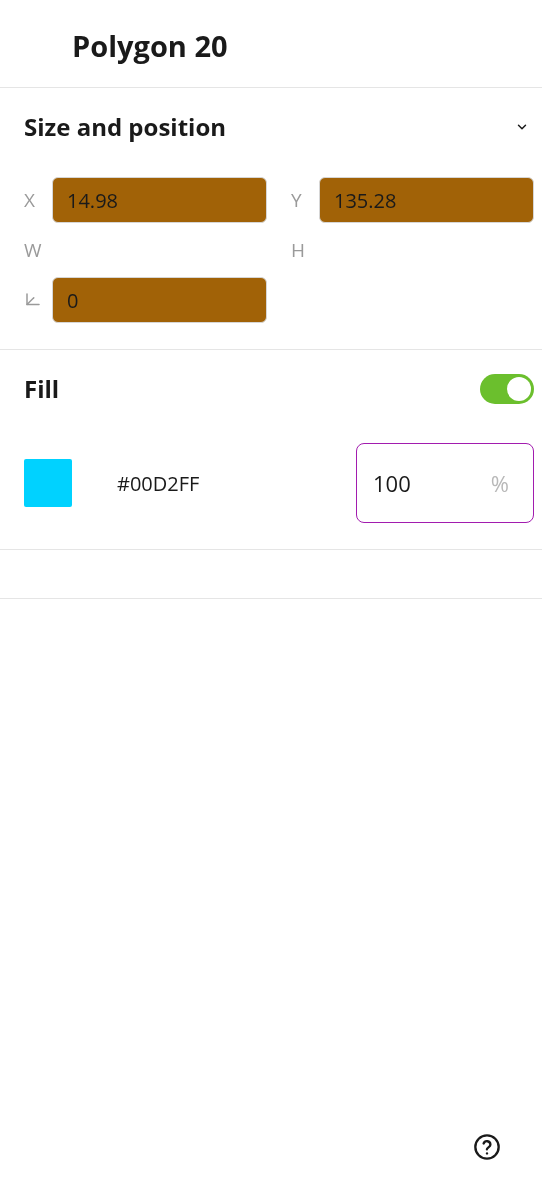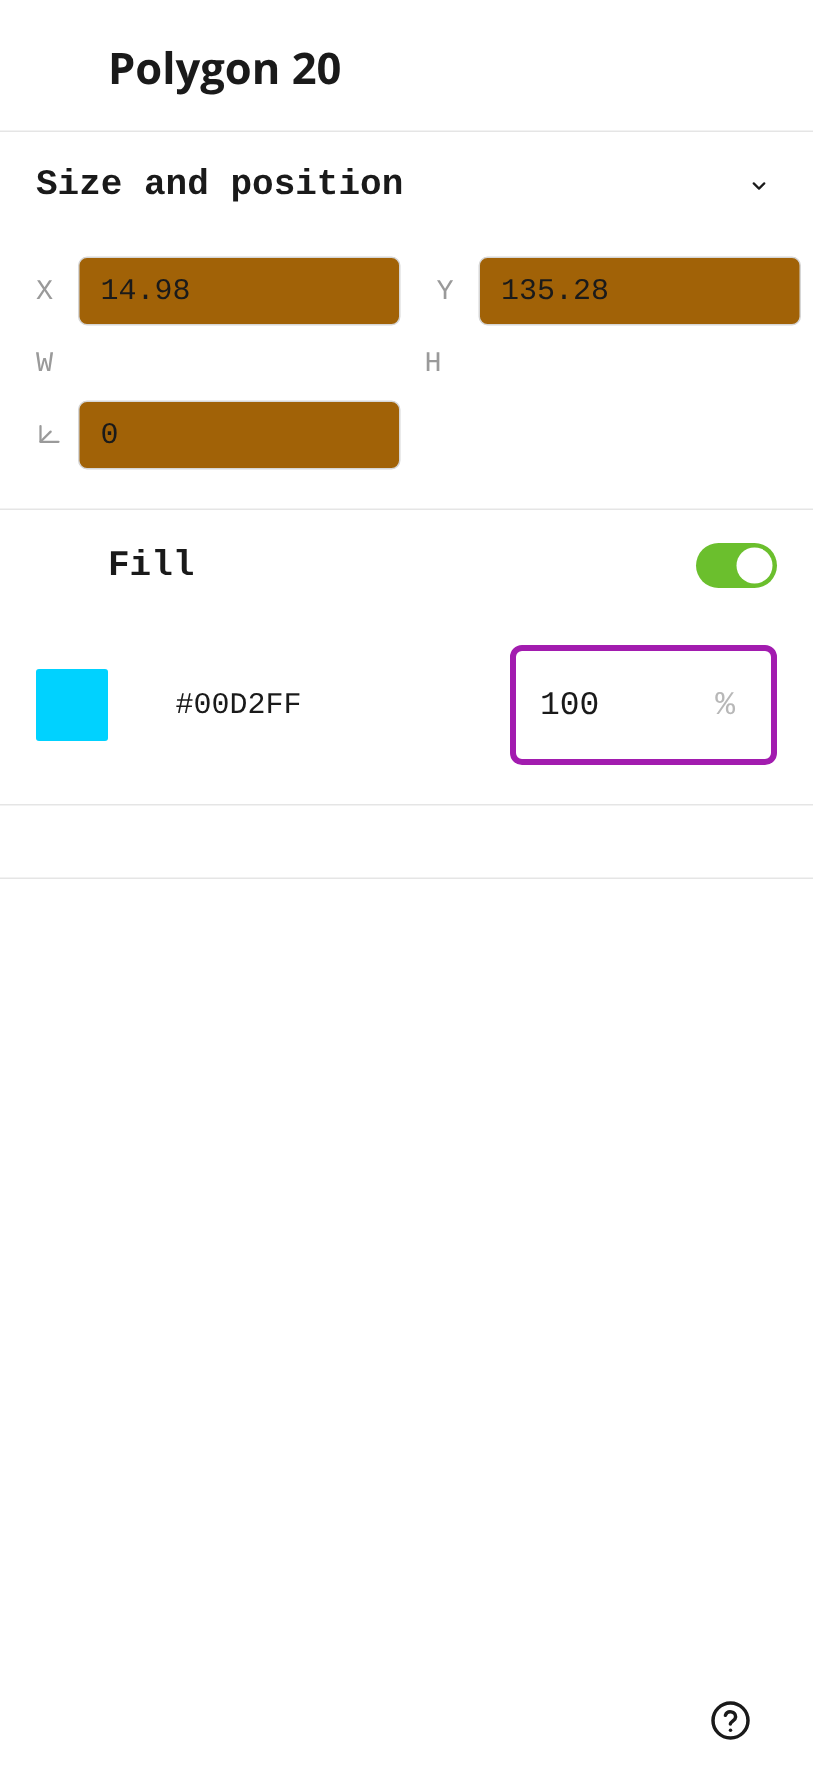--- a/index.html
+++ b/index.html
@@ -12,22 +12,21 @@
       position: relative;
     }
     .panel-title {
       font-size: 29px;
       font-weight: 700;
       padding: 26px 24px 22px 24px;
       margin-left: 48px;
     }
     .section {
       border-top: 1px solid #e5e5e5;
-      padding: 22px 24px 26px 24px;
-      font-family: Liberation Mono, monospace;
+      padding: 22px 8px 26px 24px;
     }
     .section-header {
       display: flex;
       align-items: center;
       justify-content: space-between;
     }
     .section-title {
       font-size: 24px;
       font-weight: 700;
     }
@@ -80,21 +79,20 @@
       outline: none;
     }
     .row .field:nth-child(1) .num-input { max-width: 215px; }
     .row .field:nth-child(2) .num-input { max-width: 215px; }
     .fields .row:last-child .field .num-input { max-width: 215px; }
 
     .toggle-header {
       display: flex;
       align-items: center;
       justify-content: space-between;
-      margin-left: 48px;
     }
     .toggle {
       width: 54px;
       height: 30px;
       border-radius: 15px;
       background: #6bbf2d;
       position: relative;
       cursor: pointer;
     }
     .toggle::after {
@@ -125,21 +123,21 @@
       border-radius: 2px;
       cursor: pointer;
     }
     .color-hex {
       font-size: 20px;
       color: #1a1a1a;
     }
     .value-box {
       width: 178px;
       height: 80px;
-      border: 4px solid #a21caf;
+      border: 1px solid #a21caf;
       border-radius: 8px;
       display: flex;
       align-items: center;
       justify-content: space-between;
       padding: 0 24px 0 16px;
     }
     .value-box.small { width: 170px; }
     .value-input {
       border: none;
       outline: none;

